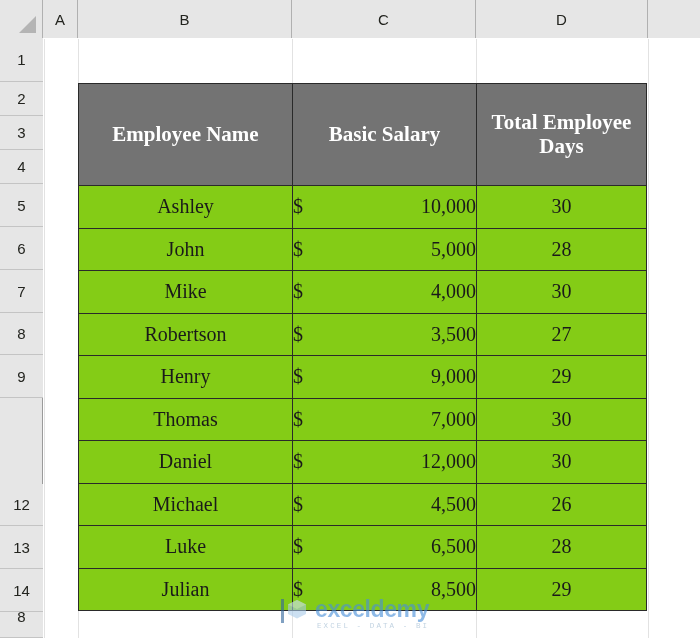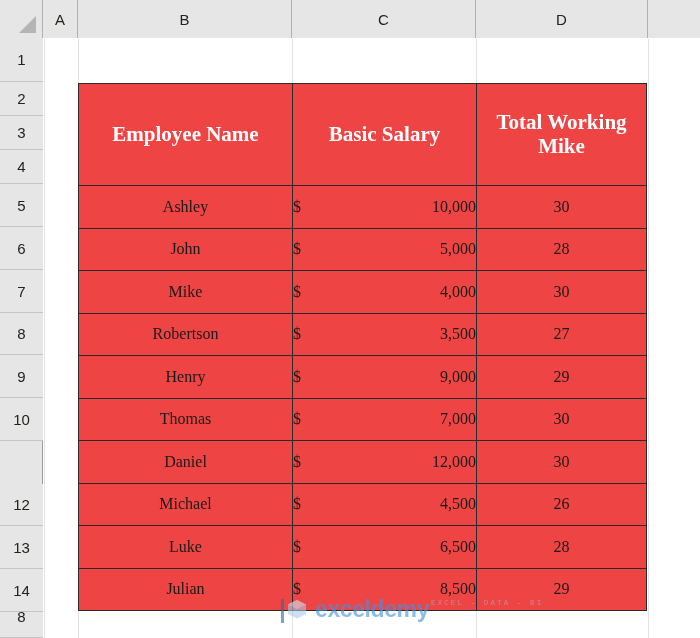--- a/index.html
+++ b/index.html
@@ -77,47 +77,47 @@
     border-collapse: collapse;
     table-layout: fixed;
   }
   #data-table td, #data-table th {
     border: 1.6px solid #2a2a2a;
     font-family: "Liberation Serif", serif;
     padding: 0;
   }
 
   thead th {
-    background: #ef4444;
+    background: #737373;
     color: #ffffff;
     font-weight: bold;
     font-size: 21px;
     height: 102px;
     line-height: 1.12;
     text-align: center;
     vertical-align: middle;
     padding: 2px 6px;
   }
 
-  tbody td { height: 42.5px; font-size: 16px; color: #1a1a1a; background: #ef4444; }
+  tbody td { height: 42.5px; font-size: 20px; color: #1a1a1a; background: #84cc16; }
   .cell-name { text-align: center; vertical-align: middle; }
   .cell-days { text-align: center; vertical-align: middle; }
 
   .cell-salary { vertical-align: middle; padding: 0 11px 0 9px; }
   .salary-inner { display: flex; align-items: center; justify-content: space-between; }
   .cur { flex: 0 0 auto; }
   .amt { flex: 0 0 auto; }
 
   
   #watermark {
     position: absolute; left: 281px; top: 598px;
     display: flex; align-items: flex-start; gap: 4px;
     opacity: 0.62; pointer-events: none;
   }
-  #wm-text { display: flex; flex-direction: row; line-height: 1; }
+  #wm-text { display: flex; flex-direction: column; line-height: 1; }
   #wm-title {
     font-family: "Liberation Sans", sans-serif;
     font-size: 23px; font-weight: bold; color: #4a90d9;
     letter-spacing: -0.4px;
   }
   #wm-sub {
     font-family: Liberation Mono, monospace;
     font-size: 7.5px; color: #9bb7cf;
     letter-spacing: 2.1px; margin-top: 2px; padding-left: 2px;
   }
@@ -178,23 +178,20 @@
         <span>6</span>
       </div>
     <div class="row-head" style="top:232px; height:43px">
         <span>7</span>
       </div>
     <div class="row-head" style="top:275px; height:42px">
         <span>8</span>
       </div>
     <div class="row-head" style="top:317px; height:43px">
         <span>9</span>
-      </div>
-    <div class="row-head" style="top:360px; height:43px">
-        <span>10</span>
       </div>
     <div class="row-head" style="top:446px; height:42px">
         <span>12</span>
       </div>
     <div class="row-head" style="top:488px; height:43px">
         <span>13</span>
       </div>
     <div class="row-head" style="top:531px; height:43px">
         <span>14</span>
       </div>
@@ -206,21 +203,21 @@
   <table id="data-table">
     <colgroup>
       <col style="width:214px">
       <col style="width:184px">
       <col style="width:170px">
     </colgroup>
     <thead>
       <tr>
         <th>Employee Name</th>
         <th>Basic Salary</th>
-        <th>Total Working Mike</th>
+        <th>Total Employee Days</th>
       </tr>
     </thead>
     <tbody id="table-body">
         <tr>
           <td class="cell-name">Ashley</td>
           <td class="cell-salary">
             <div class="salary-inner">
               <span class="cur">$</span>
               <span class="amt">10,000</span>
             </div>

